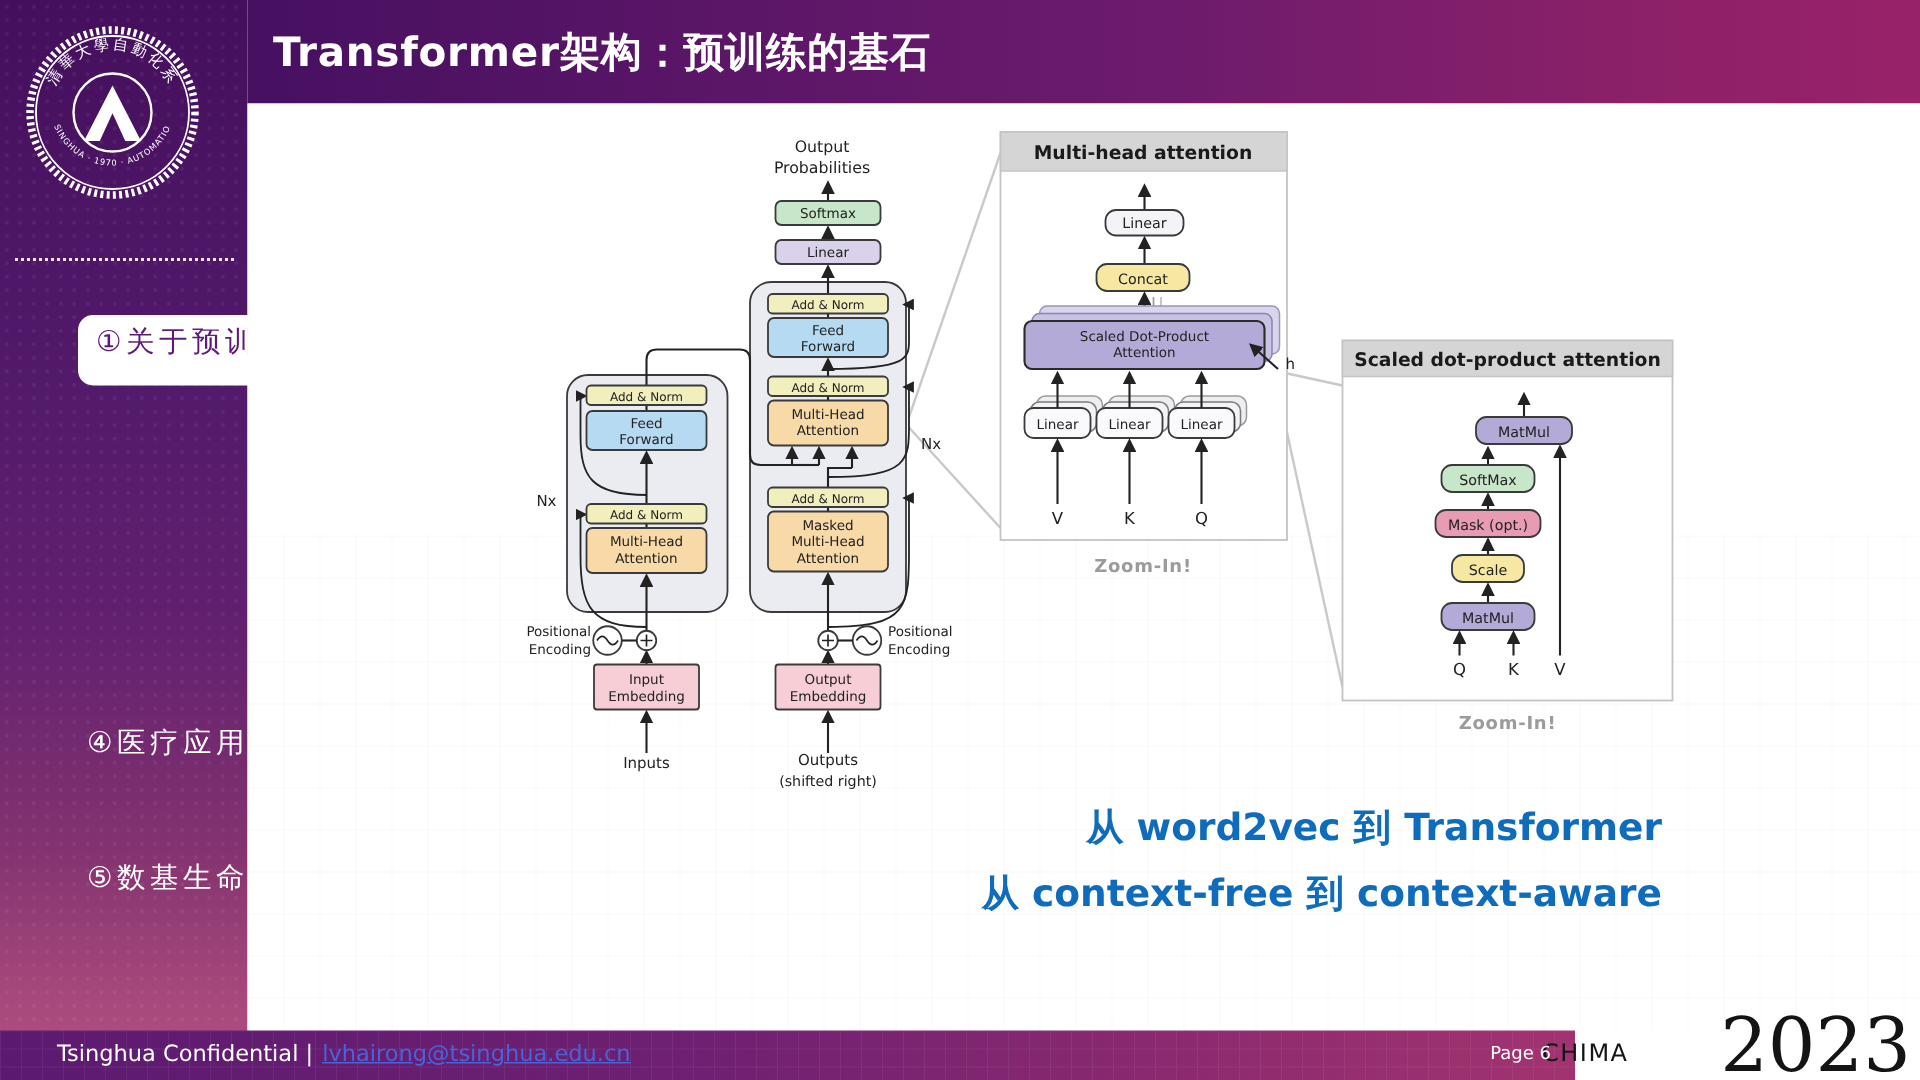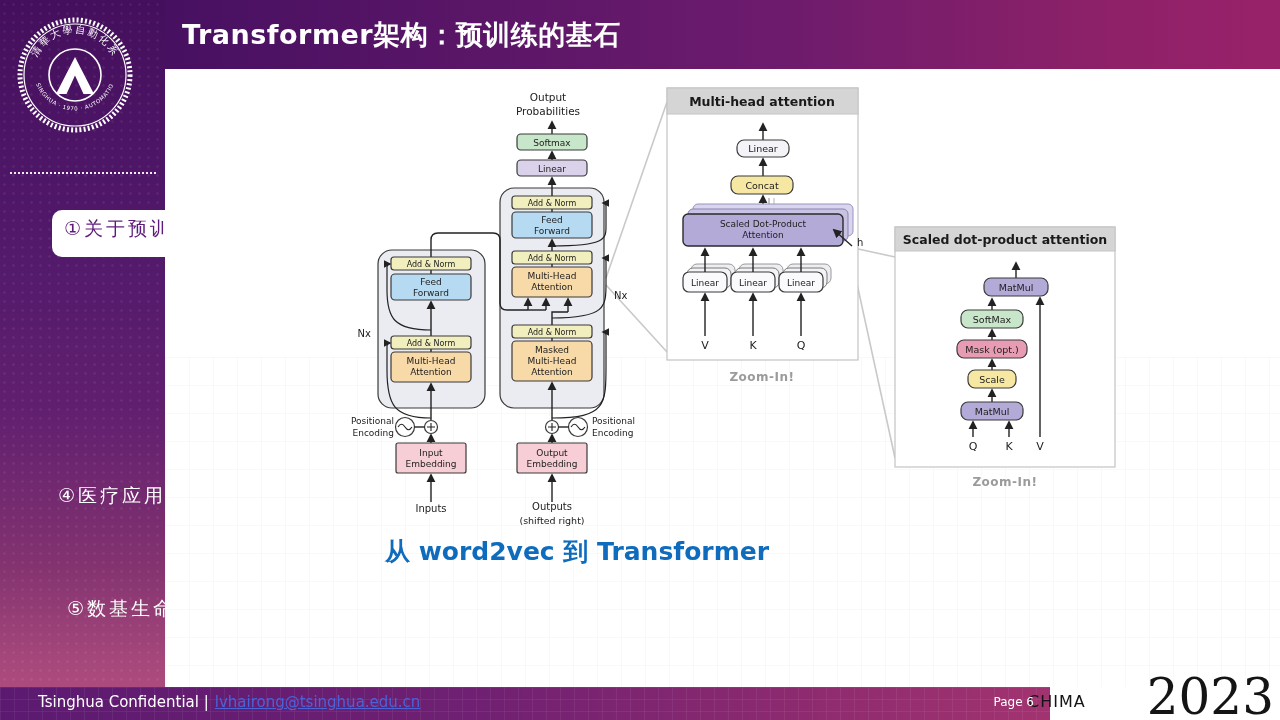--- a/index.html
+++ b/index.html
@@ -15,21 +15,21 @@
   .logo-wrap { position:absolute; left:10px; top:12px; width:130px; height:132px; }
   .divider { position:absolute; left:10px; top:172px; width:146px; border-top:2px dotted rgba(255,255,255,.92); }
   .nav-item { position:absolute; left:10px; width:126px; color:#ffffff; font-weight:normal;
     font-size:19px; letter-spacing:3px; line-height:1.3;margin-left:48px; }
   .nav-item.active { left:4px; width:154px; height:47px; background:#ffffff; color:#5e1a78;
     border-radius:10px; padding:6px 10px 0 12px; overflow:hidden; line-height:25px; }
   .nav-1 { top:210px; }
   .nav-2 { top:303px; }
   .nav-3 { top:393px; }
   .nav-4 { top:483px; }
-  .nav-5 { top:596px;text-align:center; }
+  .nav-5 { top:573px; }
 
   
   .header { position:absolute; left:165px; top:0; width:1115px; height:69px;
     background:linear-gradient(90deg,#471061 0%,#6d1b6d 55%,#8e2168 85%,#98226a 100%);
     display:flex; align-items:center; }
   .header-title { color:#ffffff; font-size:27px; font-weight:bold; padding-left:17px; letter-spacing:.5px; }
 
   
   .main { position:absolute; left:165px; top:69px; width:1115px; height:618px; background:#ffffff; }
   .main-watermark { position:absolute; left:0; right:0; bottom:0; height:330px;
@@ -43,21 +43,21 @@
   .ln { stroke:#222; stroke-width:1.4; fill:none; }
   .res { stroke:#222; stroke-width:1.2; fill:none; }
   .callout-line { stroke:#c9c9c9; stroke-width:1.6; fill:none; }
   .dt { fill:#222; text-anchor:middle; }
   .panel { fill:#ffffff; stroke:#c4c4c4; stroke-width:1.2; }
   .panel-title-bar { fill:#d5d5d5; stroke:#c4c4c4; stroke-width:1; }
   .panel-title { font-size:12.5px; font-weight:bold; fill:#1a1a1a; text-anchor:middle; }
   .caption { font-size:12px; font-weight:bold; fill:#9b9b9b; text-anchor:middle; letter-spacing:.5px; }
 
   
-  .blue-callout { position:absolute; left:385px; top:535px; width:700px; text-align:left; color:#0f6cbd; font-weight:bold; }
+  .blue-callout { position:absolute; left:408px; top:535px; width:700px; text-align:right; color:#0f6cbd; font-weight:bold; }
   .blue-line1 { font-size:25px; }
   .blue-line2 { font-size:25px; margin-top:11px; }
 
   
   .footer { position:absolute; left:0; bottom:0; width:1050px; height:33px;
     background:linear-gradient(90deg,#5b1a70 0%,#6f2072 45%,#8c2a6f 75%,#a23370 100%); }
   .footer-texture { position:absolute; inset:0;
     background-image:linear-gradient(rgba(255,255,255,.5) 1px, transparent 1px),
                      linear-gradient(90deg, rgba(255,255,255,.5) 1px, transparent 1px);
     background-size:14px 12px; opacity:.12; }
@@ -312,20 +312,21 @@
       <text class="dt" x="973" y="450" font-size="11"><tspan>Q</tspan></text>
       <text class="dt" x="1009" y="450" font-size="11"><tspan>K</tspan></text>
       <text class="dt" x="1040" y="450" font-size="11"><tspan>V</tspan></text>
 
       <text class="caption" x="1005" y="486"><tspan>Zoom-In!</tspan></text>
     </g>
   </svg>
 
   <div class="blue-callout">
     <div class="blue-line1">从 word2vec 到  Transformer</div>
+    <div class="blue-line2">从 context-free 到 context-aware</div>
   </div>
 
   <div class="footer">
     <div class="footer-texture"></div>
     <div class="footer-left">
       <span>Tsinghua Confidential |</span><a class="footer-email" href="#">lvhairong@tsinghua.edu.cn</a>
     </div>
     <div class="footer-chima">CHIMA</div>
     <div class="footer-page">Page 6</div>
   </div>

